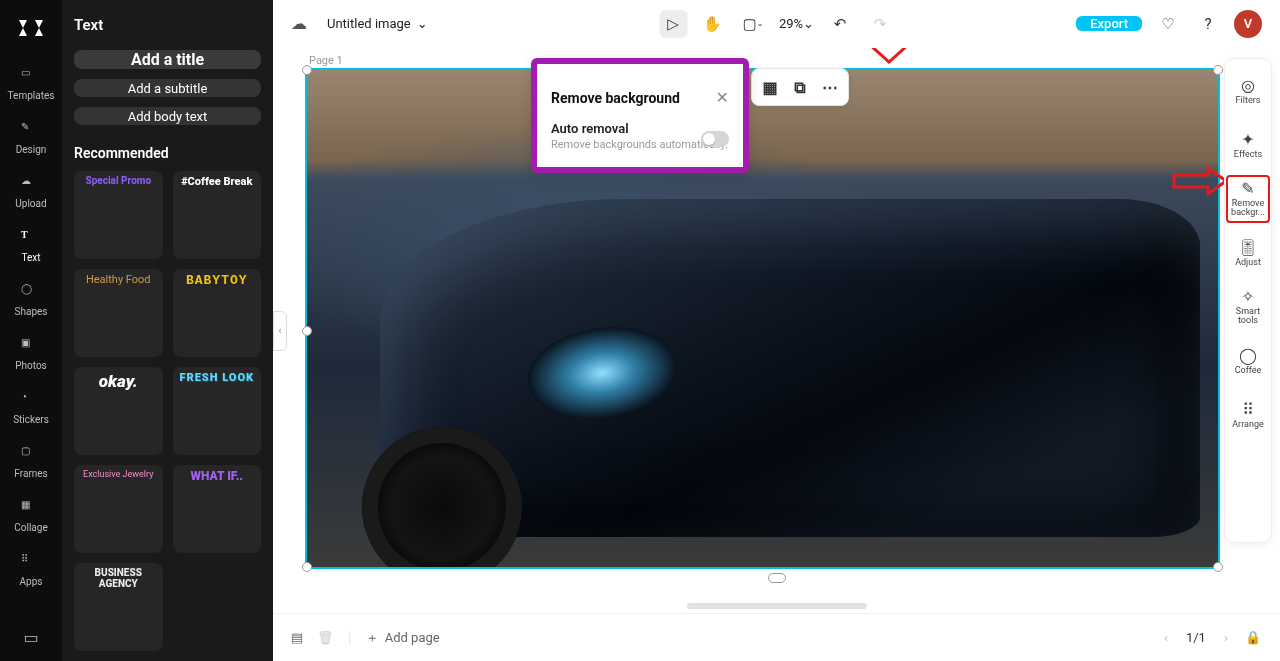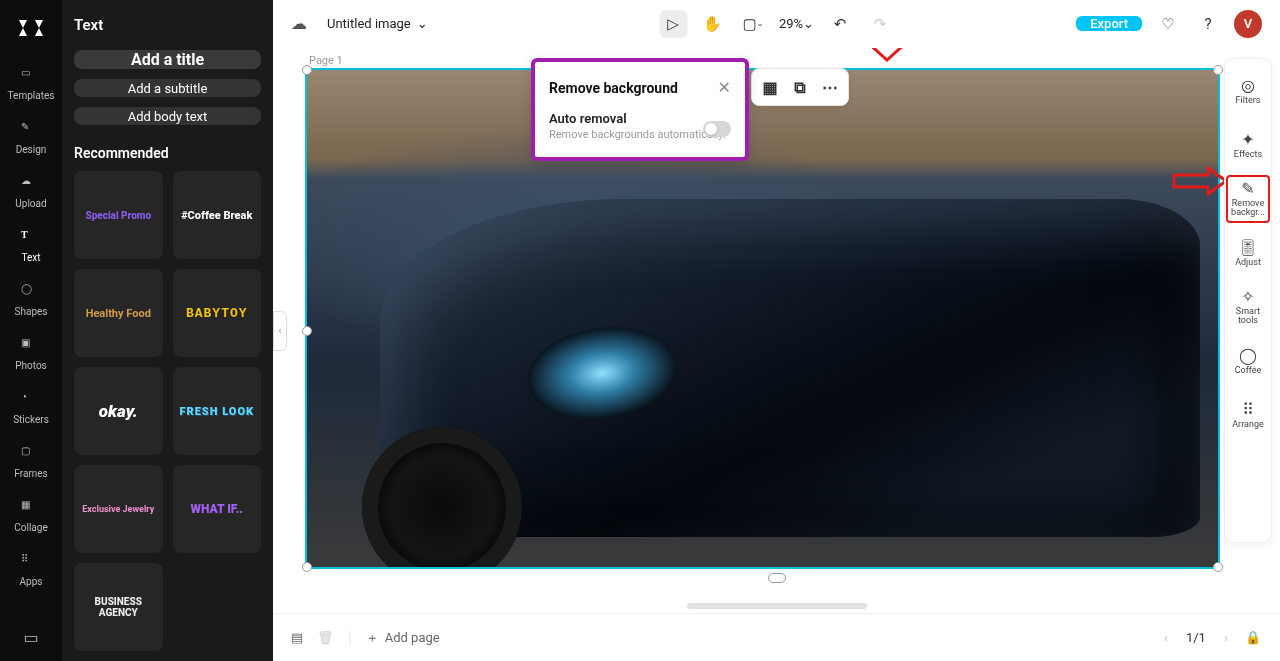--- a/index.html
+++ b/index.html
@@ -14,21 +14,21 @@
 .nav-spacer { flex:1; }
 .nav-bottom { width:62px; height:48px; display:flex; align-items:center; justify-content:center; color:#bdbdbd;}
 
 
 .left-panel { width: 211px; background: #1a1a1a; color: #fff; padding: 16px 12px 0 12px; overflow-y: auto; display:flex; flex-direction:column;}
 .left-panel h2 { font-size: 15px; font-weight: 600; margin-bottom: 16px; }
 .text-btn { width: 100%; height: 40px; border-radius: 8px; background: #343434; color: #fff; border: none; margin-bottom: 10px; font-size: 13px; cursor: pointer; }
 .text-btn.big { background: #3a3a3a; font-size: 16px; font-weight: 700; }
 .rec-title { font-size: 14px; font-weight: 600; margin: 10px 0 10px; }
 .rec-grid { display: grid; grid-template-columns: 1fr 1fr; gap: 10px; padding-bottom: 10px;}
-.rec-card { height: 88px; background: #262626; border-radius: 8px; display: flex; align-items: center; justify-content: center; font-size: 10px; color: #fff; text-align:center; padding: 4px; cursor:pointer;}
+.rec-card { height: 88px; background: #262626; border-radius: 8px; display: flex; justify-content: center; font-size: 10px; color: #fff; text-align:center; padding: 4px; cursor:pointer;}
 
 
 .main { flex: 1; display: flex; flex-direction: column; background: #fff; position: relative; }
 
 .topbar { height: 48px; display: flex; align-items: center; padding: 0 18px; gap: 10px; border-bottom: 1px solid transparent;}
 .topbar .cloud { color:#555; width:20px; display:flex;}
 .doc-title { font-size: 13px; color: #222; display: flex; align-items: center; gap: 6px; margin-left: 6px; }
 .topbar-center { position:absolute; left:50%; transform:translateX(-50%); display:flex; align-items:center; gap:12px;}
 .icon-btn { width: 28px; height: 28px; display:flex; align-items:center; justify-content:center; border-radius:6px; color:#333; cursor:pointer; font-size:15px;}
 .icon-btn.active-bg { background:#ededed;}
@@ -52,21 +52,21 @@
 .sh-ml{ top:50%; left:29px; transform:translateY(-50%);}
 
 
 .collapse-handle { position:absolute; left:0; top:50%; transform:translateY(-50%); width:14px; height:40px; background:#fff; border:1px solid #ddd; border-radius:0 6px 6px 0; display:flex; align-items:center; justify-content:center; color:#888; font-size:10px;}
 
 
 .quick-toolbar { position:absolute; top:20px; left:478px; display:flex; gap:2px; background:#fff; border:1px solid #e4e4e4; border-radius:8px; padding:4px; box-shadow:0 2px 6px rgba(0,0,0,0.08);}
 .quick-toolbar .qt-btn { width:28px; height:28px; display:flex; align-items:center; justify-content:center; cursor:pointer; color:#333; font-weight:bold;}
 
 
-.popup { position:absolute; top:10px; left:258px; width:218px; background:#fff; border:4px solid #a21caf; border-radius:6px; padding:16px 14px 14px; box-shadow:0 4px 14px rgba(0,0,0,0.12);}
+.popup { position:absolute; top:10px; left:258px; width:218px; background:#fff; border:6px solid #a21caf; border-radius:6px; padding:24px 14px 14px; box-shadow:0 4px 14px rgba(0,0,0,0.12);}
 .popup-head { display:flex; justify-content:space-between; align-items:center; margin-bottom:14px;}
 .popup-title { font-size:14px; font-weight:700; color:#111;}
 .popup-close { color:#888; cursor:pointer; font-size:16px;}
 .popup-sub { font-size:13px; font-weight:600; color:#222;}
 .popup-desc { font-size:11px; color:#9a9a9a; line-height:1.35; margin-top:2px;}
 .toggle { position:absolute; right:14px; bottom:20px; width:28px; height:16px; background:#d6d6d6; border-radius:10px; cursor:pointer;}
 .toggle::after{content:""; position:absolute; left:2px; top:2px; width:12px; height:12px; background:#fff; border-radius:50%; box-shadow:0 1px 2px rgba(0,0,0,0.2);}
 
 
 .arrow-down { position:absolute; top:-46px; left:330px; }
@@ -83,26 +83,26 @@
 .bottombar .bicon { color:#666; cursor:pointer; display:flex; align-items:center; gap:6px; font-size:13px;}
 .page-nav { margin-left:auto; display:flex; align-items:center; gap:14px; color:#333; font-size:13px;}
 .page-nav .chev{ color:#bbb; cursor:pointer; padding:4px;}
 
 
 .hscroll { position:absolute; left:50%; bottom:4px; transform:translateX(-50%); width:180px; height:6px; background:#e2e2e2; border-radius:4px;}
 
 
 .p-special{ color:#8a5cf0; font-weight:800; font-size:10px;}
 .p-coffee { color:#fff; font-weight:800; font-size:11px;}
-.p-healthy{ color:#d09a4a; font-weight:700; font-size:11px;}
+.p-healthy{ color:#d09a4a; font-weight:400; font-size:11px;}
 .p-baby { color:#f1c40f; font-weight:900; font-size:13px; letter-spacing:1px;font-family:Liberation Mono, monospace;}
 .p-okay { color:#fff; font-style:italic; font-weight:900; font-size:17px;}
 .p-love { color:#ff5fa8; font-style:italic; font-weight:700; font-size:13px;}
 .p-fresh { color:#5fd8ff; font-weight:900; font-size:11px; letter-spacing:1px; text-shadow:1px 1px 0 #205060;}
-.p-excl { color:#f08fd0; font-size:9px; font-weight:700;}
+.p-excl { color:#f08fd0; font-size:9px; font-weight:400;}
 .p-what { color:#a060f0; font-weight:900; font-size:12px;}
 .p-biz { color:#eee; font-weight:800; font-size:10px;}
 </style>
 </head>
 <body>
 
 <div class="nav-col">
   <div class="nav-logo">
     <svg viewBox="0 0 24 24" fill="#fff">
         <path d="M3 6h6l-3 6 3 6H3l3-6-3-6zm12 0h6l-3 6 3 6h-6l3-6-3-6z"></path>

